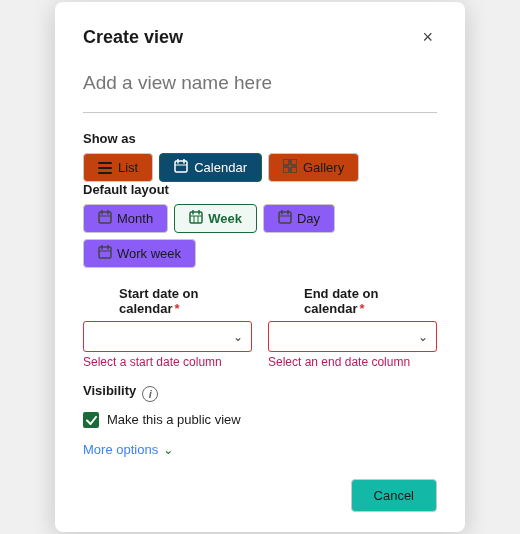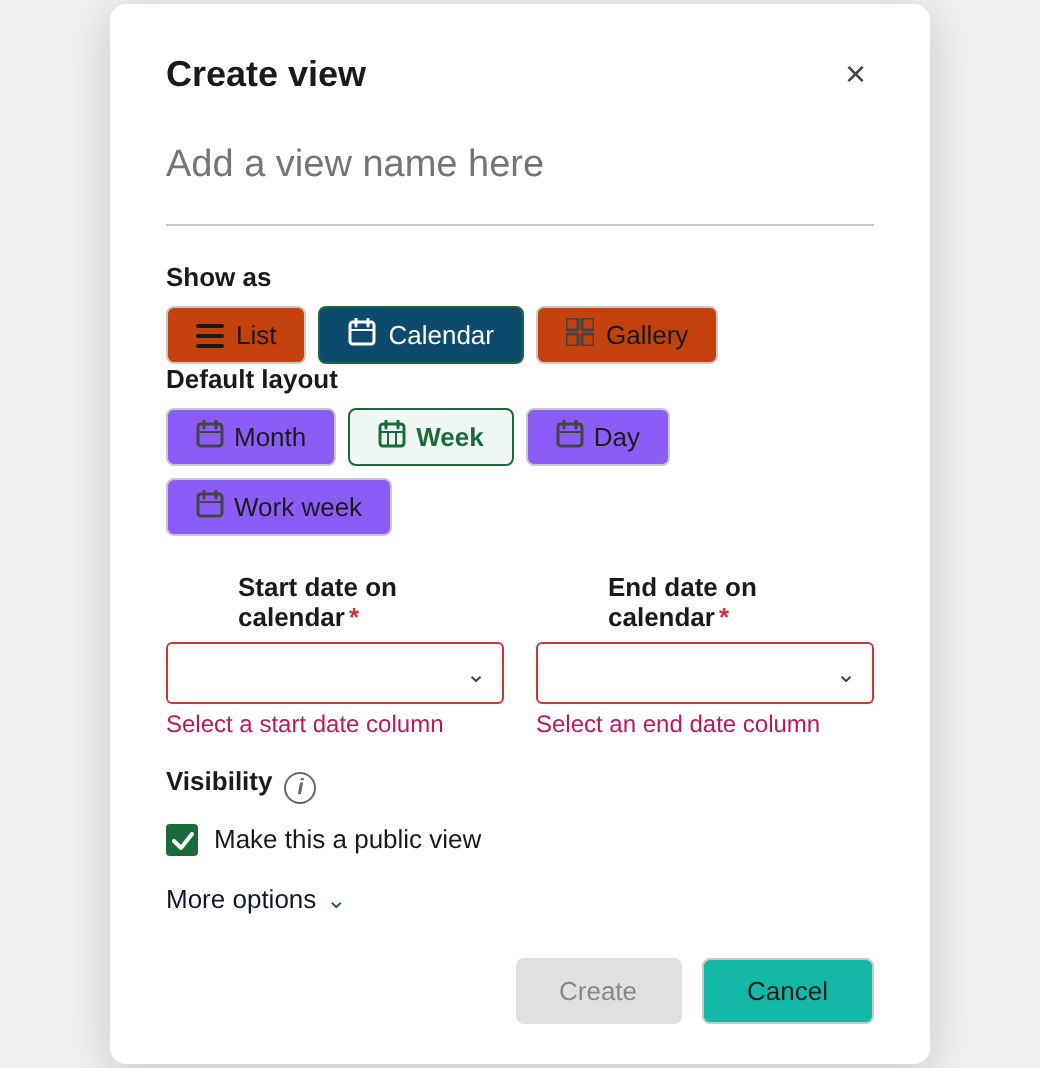--- a/index.html
+++ b/index.html
@@ -197,21 +197,21 @@
       color: #1a1a1a;
     }
     .more-options-row {
       display: flex;
       align-items: center;
       gap: 5px;
       cursor: pointer;
       margin-bottom: 18px;
     }
     .more-options-text {
-      color: #0f172a;
+      color: #3b82f6;
       font-size: 13px;
       font-weight: 500;
     }
     .chevron-down {
       color: #1a6b3a;
       font-size: 12px;
     }
     .dialog-footer {
       display: flex;
       justify-content: flex-end;
@@ -385,16 +385,15 @@
       <span class="checkbox-label">Make this a public view</span>
     </div>
   </div>
 
   <div class="more-options-row">
     <span class="more-options-text">More options</span>
     <span class="chevron-down">⌄</span>
   </div>
 
   <div class="dialog-footer">
-    <button class="btn-create">Create</button>
     <button class="btn-cancel">Cancel</button>
   </div>
 </div>
 
 </body></html>

